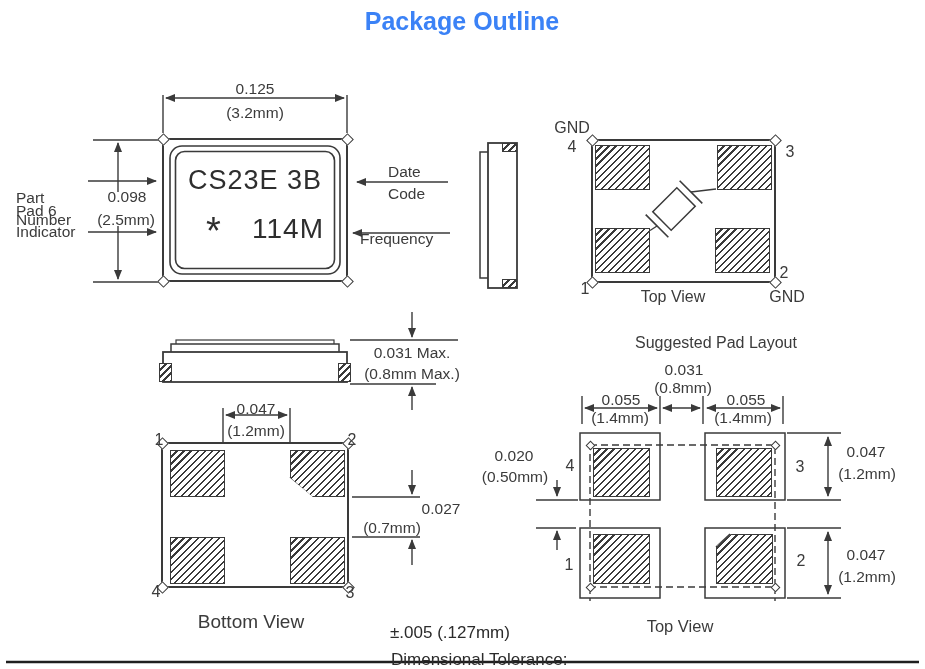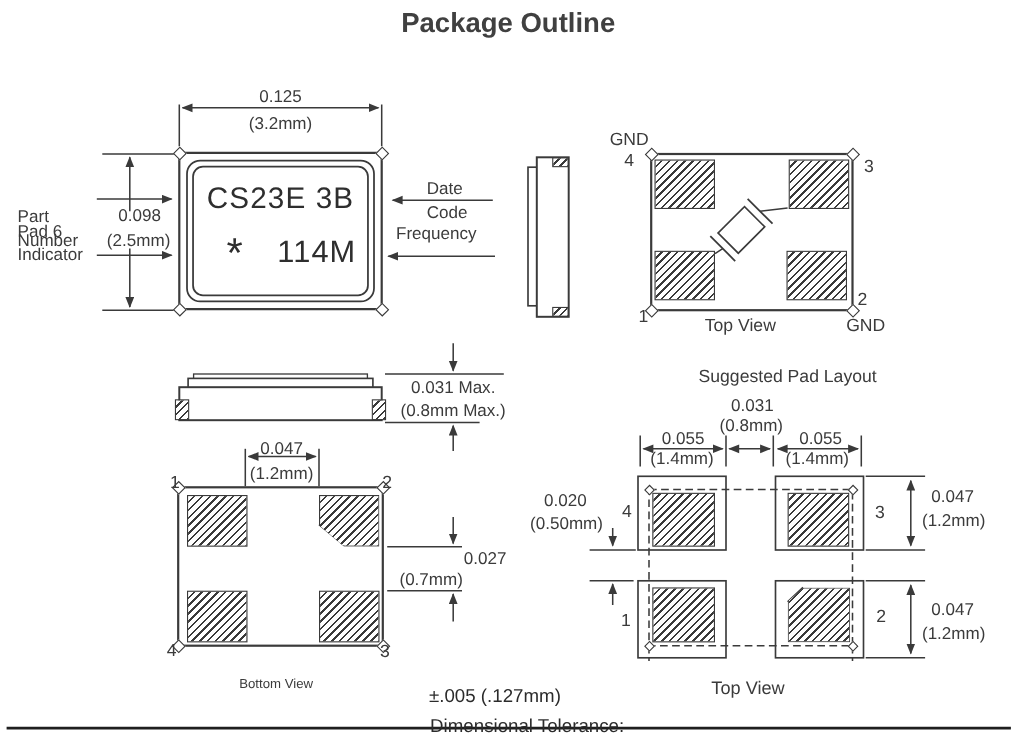--- a/index.html
+++ b/index.html
@@ -3,21 +3,21 @@
 <meta charset="utf-8">
 <style>
   html,body{margin:0;padding:0;background:#fff;}
   #canvas{position:relative;width:925px;height:669px;background:#fff;overflow:hidden;
           font-family:"Liberation Sans",sans-serif;}
   svg{position:absolute;left:0;top:0;}
   .lbl{position:absolute;font-size:15.5px;line-height:21px;color:#3b3b3b;
        white-space:pre-line;z-index:4;}
   .c{transform:translateX(-50%);text-align:center;}
   .pagetitle{position:absolute;left:462px;top:7px;transform:translateX(-50%);
-       font-size:25px;font-weight:bold;color:#404040;z-index:4;white-space:nowrap;}
+       font-size:25px;font-weight:bold;color:#3b82f6;z-index:4;white-space:nowrap;}
   .chiptext{position:absolute;font-size:27px;color:#2e2e2e;z-index:4;white-space:nowrap;}
   .hatch{position:absolute;z-index:2;box-sizing:border-box;border:1.5px solid #3a3a3a;
        background:repeating-linear-gradient(135deg,#ffffff 0 3.4px,#3a3a3a 3.4px 5px);}
   .notch{position:absolute;width:9px;height:9px;background:#fff;border:1.3px solid #3a3a3a;
        transform:rotate(45deg);box-sizing:border-box;z-index:3;}
   .notch.small{width:7px;height:7px;}
   .tol{position:absolute;font-size:17px;line-height:20px;color:#2b2b2b;z-index:4;white-space:nowrap;}
 </style>
 </head>
 <body>
@@ -186,21 +186,21 @@
   <div class="lbl c" style="left:255px;top:78px;">0.125</div>
   <div class="lbl c" style="left:255px;top:102px;">(3.2mm)</div>
   <div class="lbl c" style="left:127px;top:186px;">0.098</div>
   <div class="lbl c" style="left:126px;top:209px;">(2.5mm)</div>
   <div class="lbl" style="left:16px;top:152px;line-height:22px;margin-top:35px;">Part
 Number</div>
   <div class="lbl" style="left:16px;top:200px;">Pad 6
 Indicator</div>
   <div class="lbl" style="left:388px;top:161px;line-height:22px;">Date
 Code</div>
-  <div class="lbl" style="left:360px;top:202px;text-align:right;">Frequency</div>
+  <div class="lbl" style="left:360px;top:228px;text-align:right;">Frequency</div>
   <div class="chiptext c" style="left:255px;top:165px;letter-spacing:1px;">CS23E 3B</div>
   <div class="chiptext" style="left:206px;top:210px;font-size:38px;">*</div>
   <div class="chiptext c" style="left:288px;top:213px;font-size:28px;letter-spacing:1px;">114M</div>
 
   <div class="lbl c" style="left:572px;top:117px;font-size:16px;">GND</div>
   <div class="lbl c" style="left:572px;top:136px;font-size:16px;">4</div>
   <div class="lbl c" style="left:790px;top:141px;font-size:16px;">3</div>
   <div class="lbl c" style="left:585px;top:278px;font-size:16px;">1</div>
   <div class="lbl c" style="left:784px;top:262px;font-size:16px;">2</div>
   <div class="lbl c" style="left:787px;top:286px;font-size:16px;">GND</div>
@@ -210,21 +210,21 @@
   <div class="lbl c" style="left:412px;top:363px;">(0.8mm Max.)</div>
 
   <div class="lbl c" style="left:256px;top:398px;">0.047</div>
   <div class="lbl c" style="left:256px;top:420px;">(1.2mm)</div>
   <div class="lbl c" style="left:159px;top:429px;font-size:16px;">1</div>
   <div class="lbl c" style="left:352px;top:429px;font-size:16px;">2</div>
   <div class="lbl c" style="left:156px;top:581px;font-size:16px;">4</div>
   <div class="lbl c" style="left:350px;top:582px;font-size:16px;">3</div>
   <div class="lbl c" style="left:393px;top:498px;margin-left:48px;">0.027</div>
   <div class="lbl c" style="left:392px;top:517px;">(0.7mm)</div>
-  <div class="lbl c" style="left:251px;top:611px;font-size:12px;">Bottom View</div>
+  <div class="lbl c" style="left:251px;top:611px;font-size:19px;">Bottom View</div>
 
   <div class="lbl c" style="left:716px;top:332px;font-size:16px;">Suggested Pad Layout</div>
   <div class="lbl c" style="left:684px;top:359px;">0.031</div>
   <div class="lbl c" style="left:683px;top:377px;">(0.8mm)</div>
   <div class="lbl c" style="left:621px;top:389px;">0.055</div>
   <div class="lbl c" style="left:620px;top:407px;">(1.4mm)</div>
   <div class="lbl c" style="left:746px;top:389px;">0.055</div>
   <div class="lbl c" style="left:743px;top:407px;">(1.4mm)</div>
   <div class="lbl c" style="left:514px;top:445px;">0.020</div>
   <div class="lbl c" style="left:515px;top:466px;">(0.50mm)</div>

